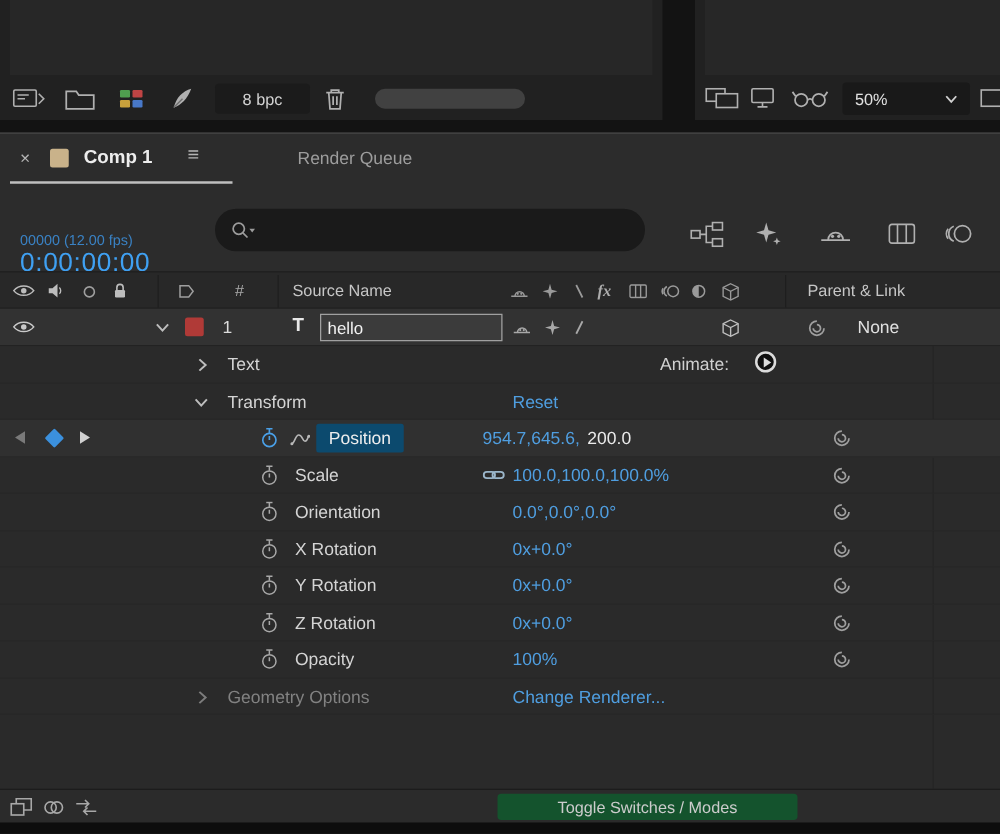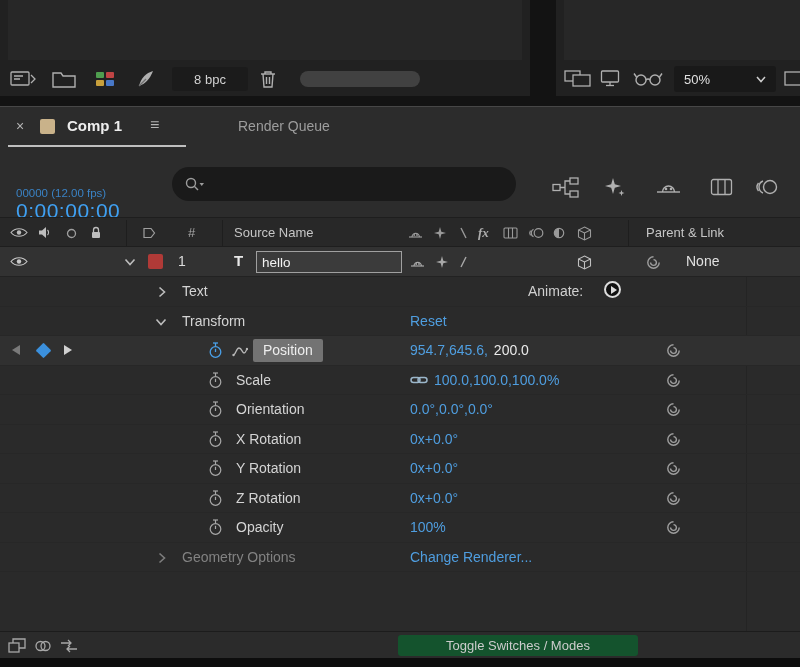--- a/index.html
+++ b/index.html
@@ -53,29 +53,29 @@
   .lr-none{position:absolute;left:686px;top:6px;color:#e0e0e0;font-size:14px;}
   .lr-swatch{position:absolute;left:148px;top:7px;width:15px;height:15px;border-radius:2px;background:#b03a37;}
 
   .rows{position:absolute;left:0;top:170px;width:800px;height:354px;background:#2a2a2a;}
   .row{position:relative;width:800px;height:29.5px;border-bottom:1px solid #272727;}
   .row.sel{background:#303030;}
   .glabel{position:absolute;left:182px;top:6px;color:#d4d4d4;font-size:14px;}
   .plabel{position:absolute;left:236px;top:6px;color:#d4d4d4;font-size:14px;}
   .dim{color:#828282;}
   .pvalue{position:absolute;left:410px;top:6px;color:#4f9ee0;font-size:14px;}
-  .pv-wrap{position:absolute;left:410px;top:6px;display:flex;align-items:center;gap:6px;font-size:14px;}
+  .pv-wrap{position:absolute;left:386px;top:6px;display:flex;align-items:center;gap:6px;font-size:14px;}
   .pv-xy{color:#4f9ee0;} .pv-z{color:#eaeaea;}
   .blue-link{color:#4f9ee0;}
   .gchev{position:absolute;left:158px;top:9px;}
   .gchev-d{position:absolute;left:155px;top:11px;}
   .stopw{position:absolute;left:208px;top:6px;}
   .whip{position:absolute;left:666px;top:7px;}
   .graphic{position:absolute;left:232px;top:9px;}
-  .poslabel{position:absolute;left:253px;top:3px;height:23px;line-height:23px;padding:0 10px;background:#737373;border-radius:2px;color:#ededed;font-size:14px;}
+  .poslabel{position:absolute;left:253px;top:3px;height:23px;line-height:23px;padding:0 10px;background:#0c4a6e;border-radius:2px;color:#ededed;font-size:14px;}
   .animlabel{position:absolute;left:528px;top:6px;color:#d0d0d0;font-size:14px;}
   .playbtn{position:absolute;left:604px;top:4px;width:17px;height:17px;border-radius:50%;background:#101010;border:2px solid #dcdcdc;display:flex;align-items:center;justify-content:center;}
   .playbtn i{display:block;width:0;height:0;border-top:4px solid transparent;border-bottom:4px solid transparent;border-left:6px solid #dcdcdc;margin-left:2px;}
   .ktri-l{position:absolute;left:12px;top:9px;width:0;height:0;border-top:5.5px solid transparent;border-bottom:5.5px solid transparent;border-right:8px solid #7a7a7a;}
   .ktri-r{position:absolute;left:64px;top:9px;width:0;height:0;border-top:5.5px solid transparent;border-bottom:5.5px solid transparent;border-left:8px solid #d0d0d0;}
   .kdiamond{position:absolute;left:38px;top:9px;width:11px;height:11px;background:#3b90dd;transform:rotate(45deg);border-radius:1px;}
   .rows-vline{position:absolute;left:746px;top:0;width:1px;height:354px;background:#242424;}
 
   .botbar{position:absolute;left:0;top:524px;width:800px;height:27px;background:#2b2b2b;border-top:1px solid #1c1c1c;}
   .toggle-btn{position:absolute;left:398px;top:3px;width:240px;height:21px;background:#14532d;border-radius:3px;border:none;

